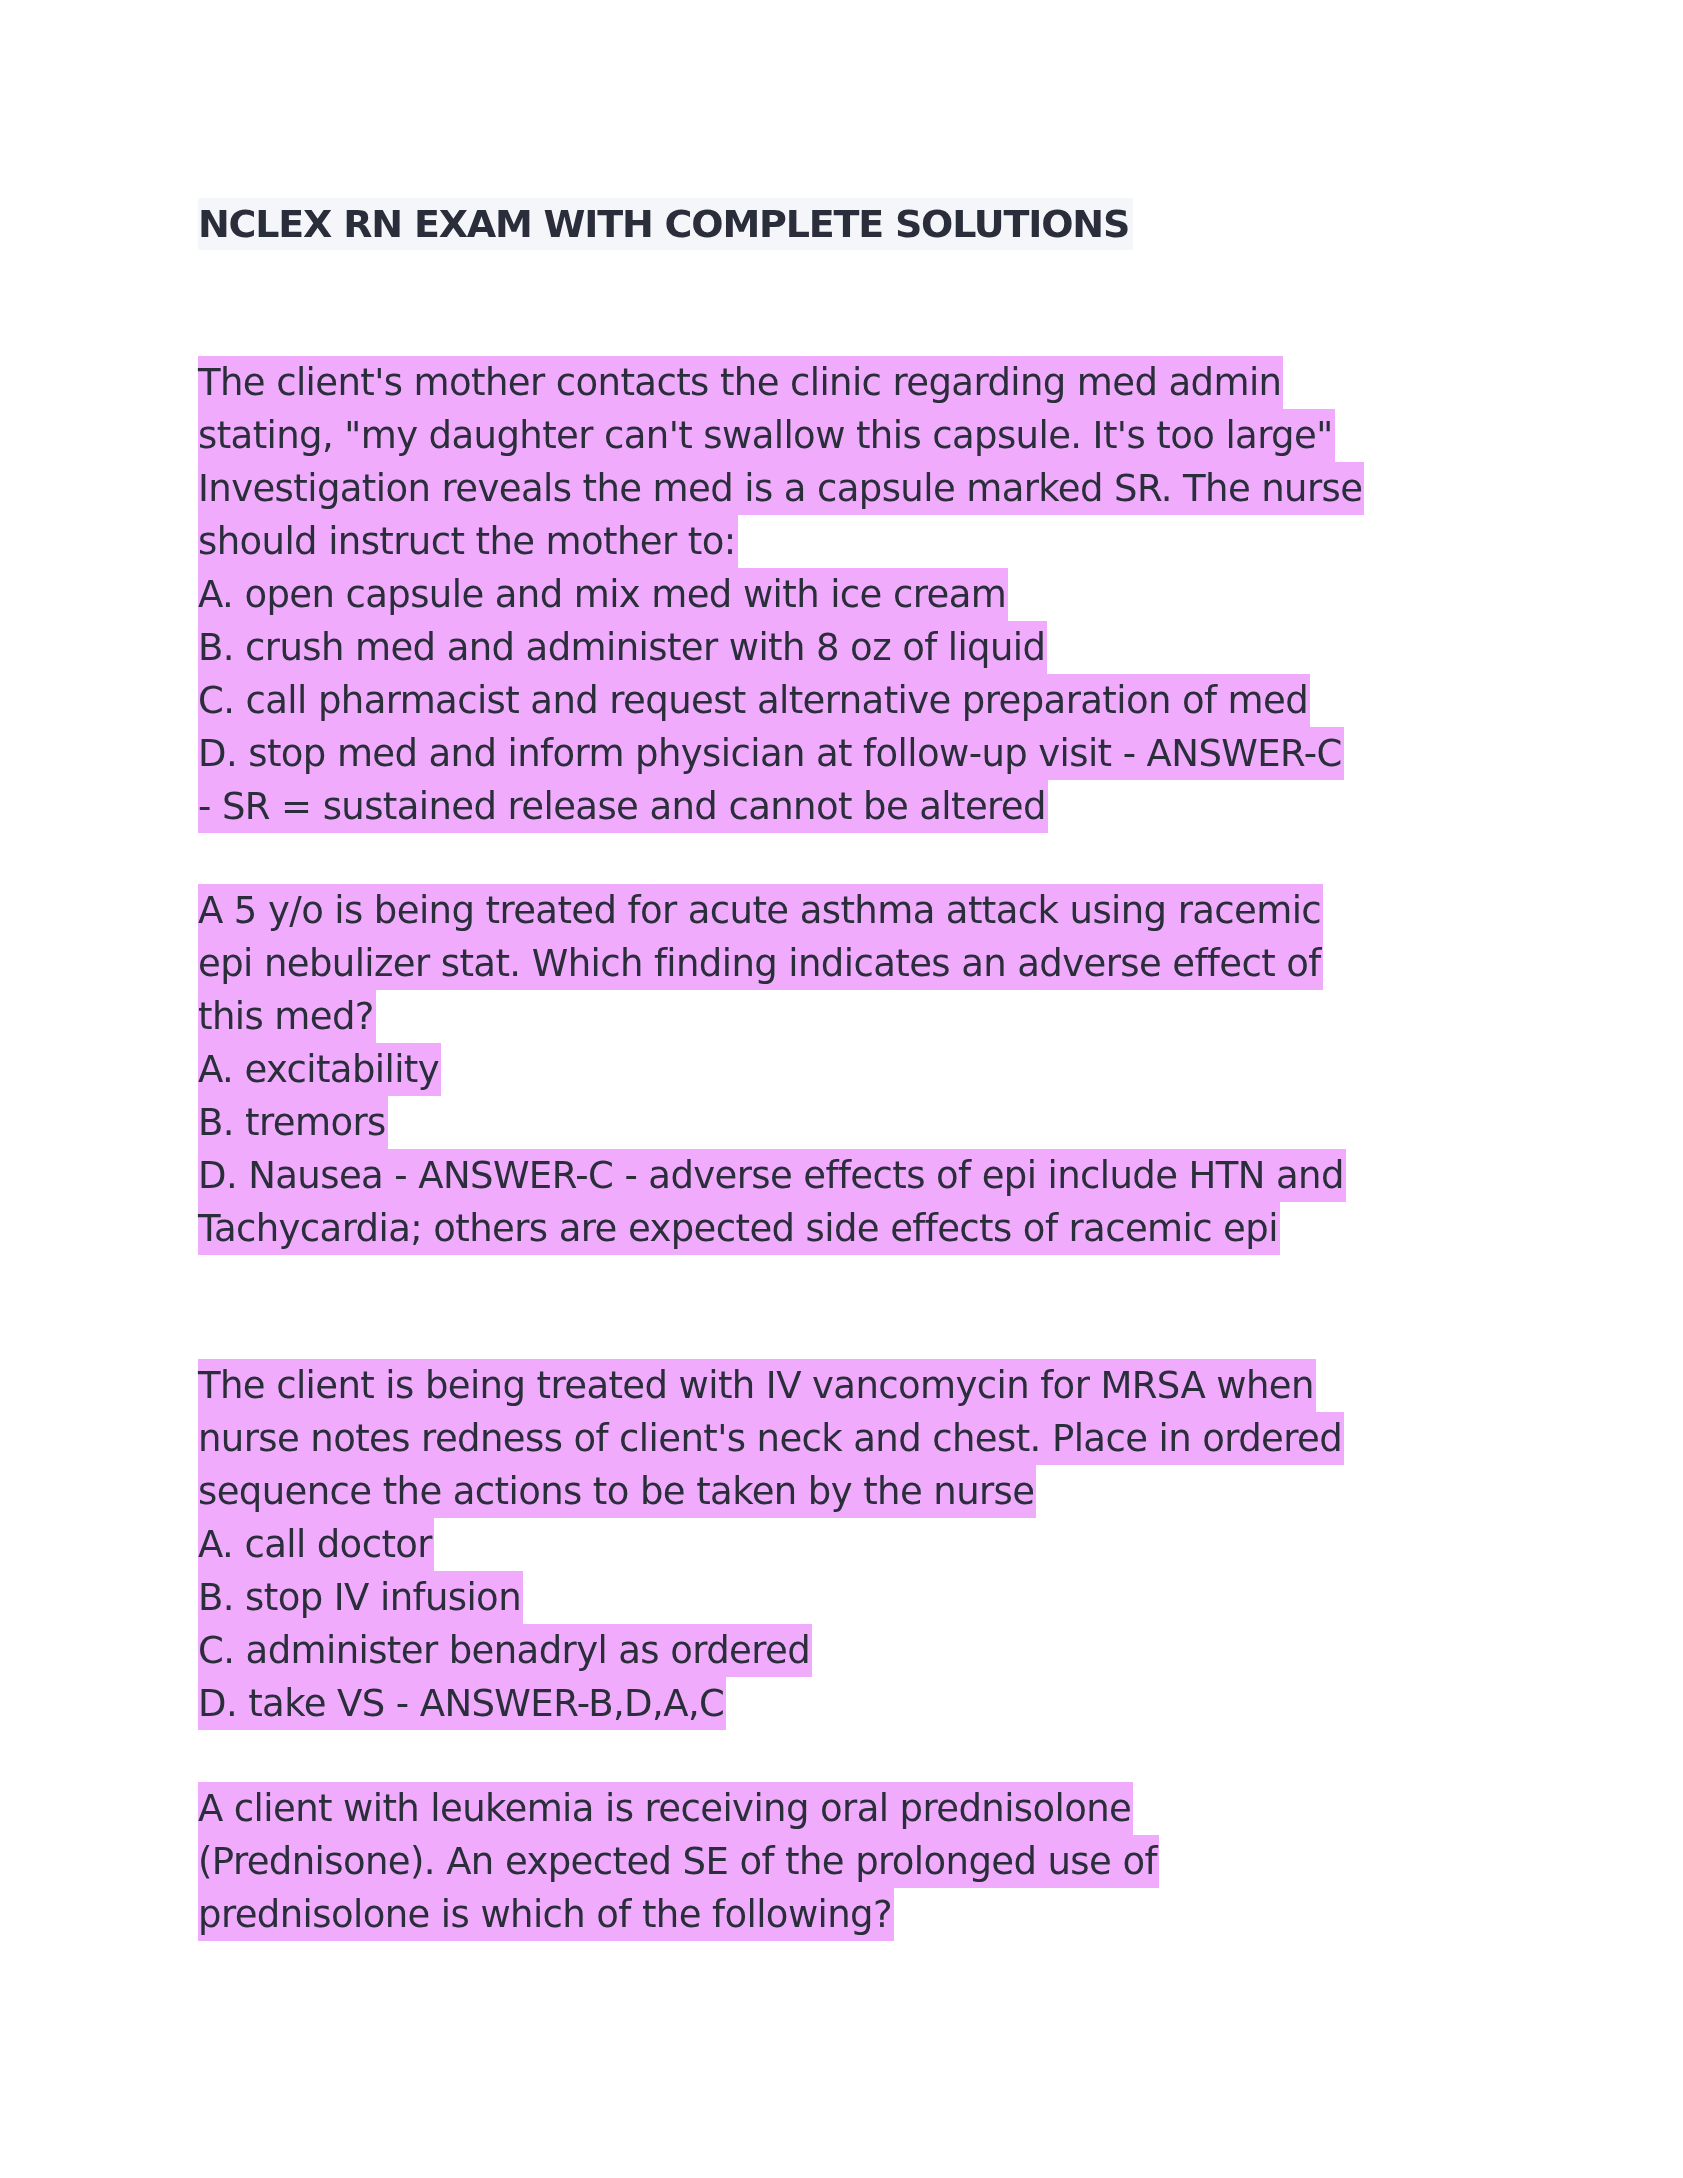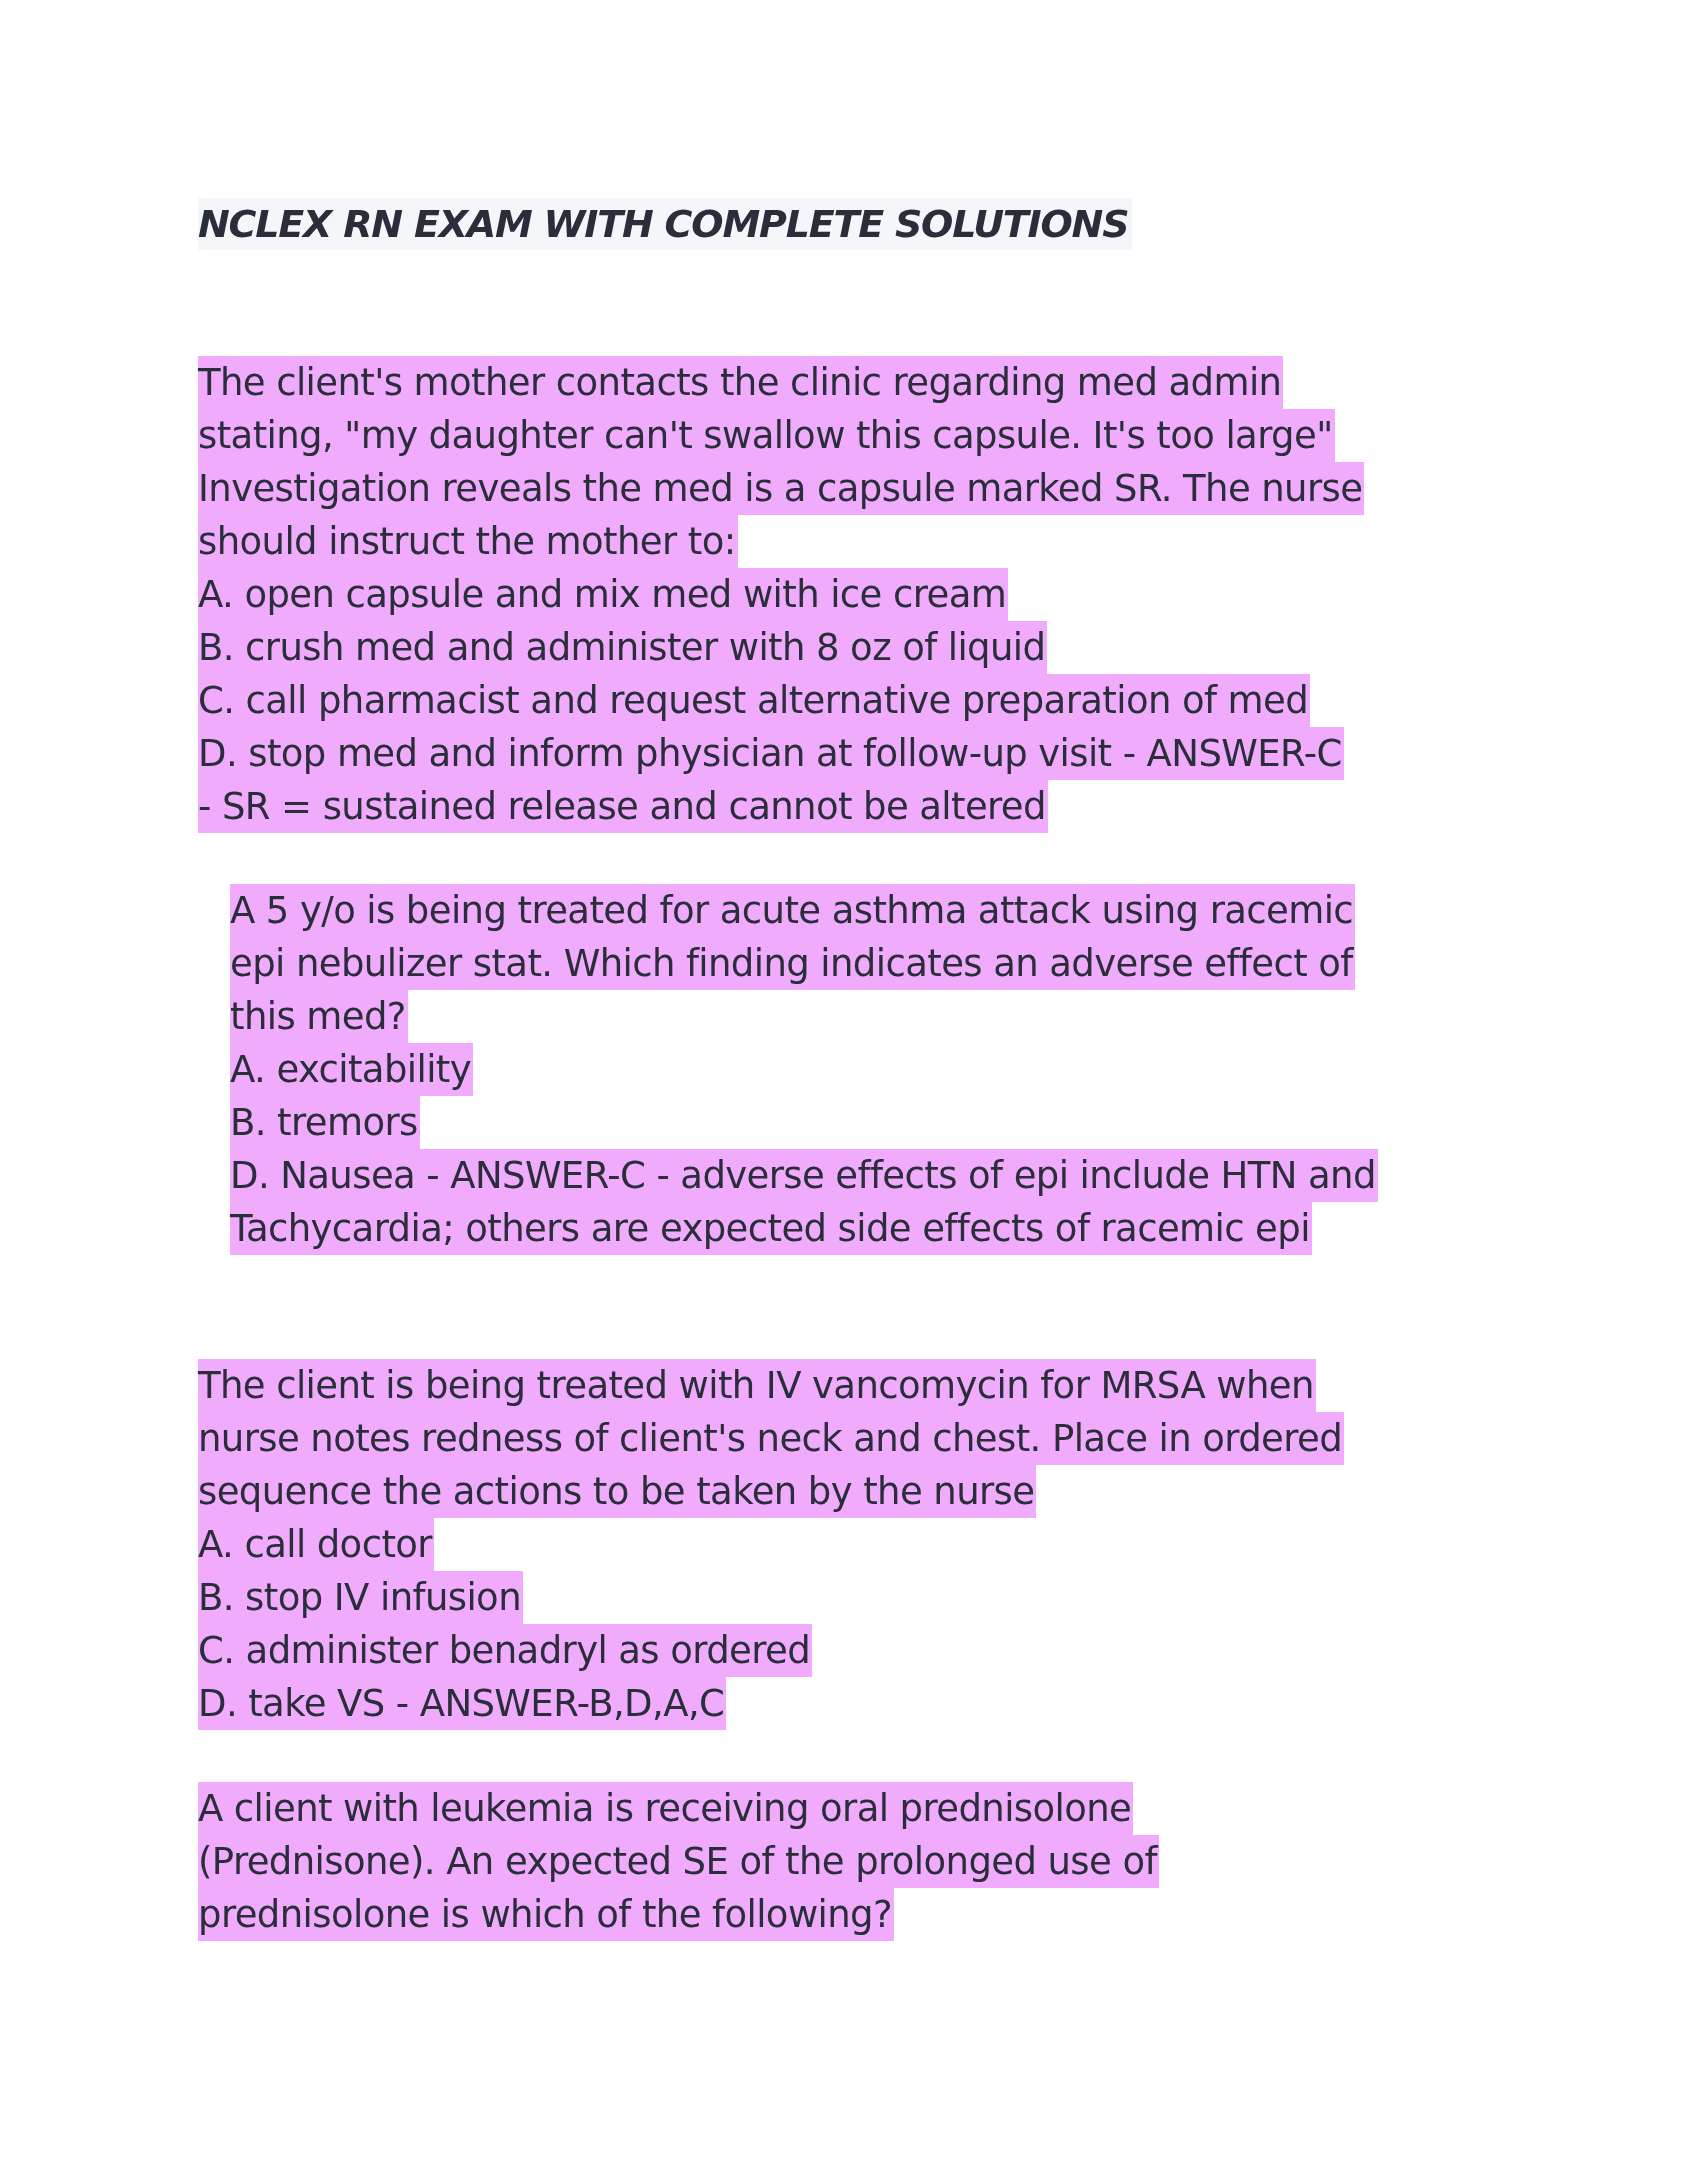--- a/index.html
+++ b/index.html
@@ -30,21 +30,20 @@
       font-family: "DejaVu Sans", sans-serif;
       font-weight: bold;
       font-size: 38px;
       letter-spacing: -1.2px;
       white-space: nowrap;
     }
     .hl {
       background: #f5f6fa;
       display: inline-block;
       padding-right: 4px;
-      font-style: italic;
     }
     .block {
       position: absolute;
       left: 0;
     }
     .line {
       display: block;
       height: 53px;
       line-height: 53px;
       font-size: 37px;
@@ -72,21 +71,21 @@
     <div class="line"><span>stating, "my daughter can't swallow this capsule. It's too large"</span></div>
     <div class="line"><span>Investigation reveals the med is a capsule marked SR. The nurse</span></div>
     <div class="line"><span>should instruct the mother to:</span></div>
     <div class="line"><span>A. open capsule and mix med with ice cream</span></div>
     <div class="line"><span>B. crush med and administer with 8 oz of liquid</span></div>
     <div class="line"><span>C. call pharmacist and request alternative preparation of med</span></div>
     <div class="line"><span>D. stop med and inform physician at follow-up visit - ANSWER-C</span></div>
     <div class="line"><span>- SR = sustained release and cannot be altered</span></div>
   </div>
 
-  <div class="block" style="top:884px;margin-left:32px;">
+  <div class="block" style="top:884px;">
     <div class="line"><span>A 5 y/o is being treated for acute asthma attack using racemic</span></div>
     <div class="line"><span>epi nebulizer stat. Which finding indicates an adverse effect of</span></div>
     <div class="line"><span>this med?</span></div>
     <div class="line"><span>A. excitability</span></div>
     <div class="line"><span>B. tremors</span></div>
     <div class="line"><span>D. Nausea - ANSWER-C - adverse effects of epi include HTN and</span></div>
     <div class="line"><span>Tachycardia; others are expected side effects of racemic epi</span></div>
   </div>
 
   <div class="block" style="top:1359px;">

